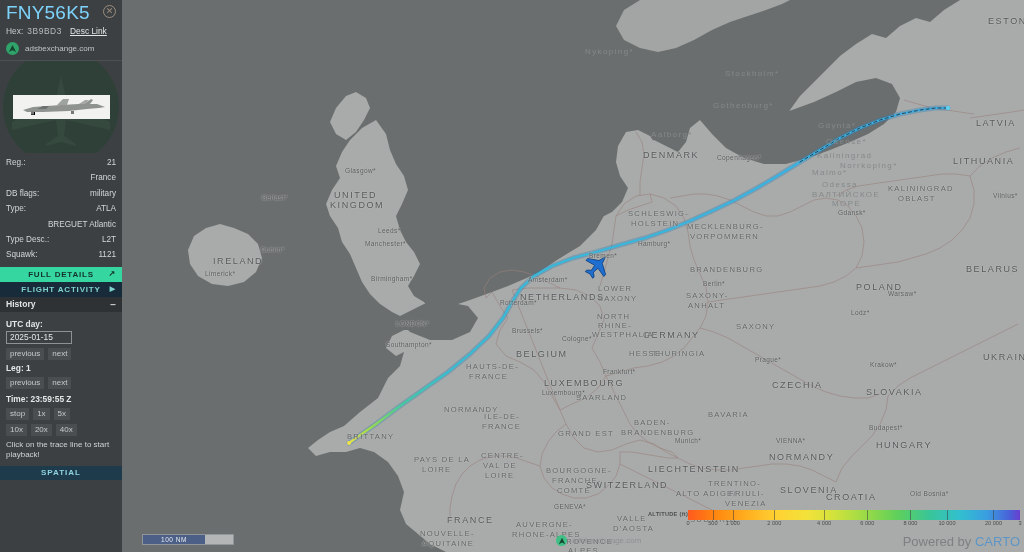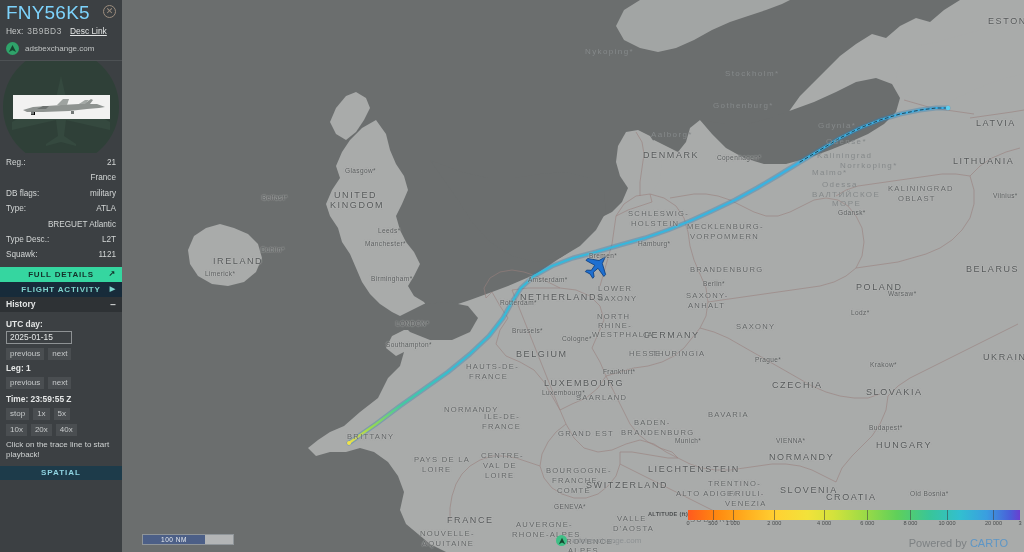--- a/index.html
+++ b/index.html
@@ -159,22 +159,22 @@
     position: absolute; left: 556px; bottom: 6px;
     display: flex; align-items: center; gap: 5px; z-index: 30;
   }
   .watermark .wdot {
     width: 11px; height: 11px; border-radius: 50%; background: #3fbf86;
     display:flex; align-items:center; justify-content:center;
   }
   .watermark .wtxt { color: #8d9193; font-size: 8px; }
 
   .carto {
-    position: absolute; right: 16px; bottom: 3px; z-index: 30;
-    font-size: 11px; color: #7d8183;
+    position: absolute; right: 4px; bottom: 3px; z-index: 30;
+    font-size: 13px; color: #7d8183;
   }
   .carto .c2 { color: #5d96c6; }
 
   
   #altlegend {
     position: absolute; left: 648px; bottom: 21px;
     width: 372px; height: 21px; z-index: 32;
   }
   #altlegend .alabel {
     position: absolute; left: 0; top: 1px;

